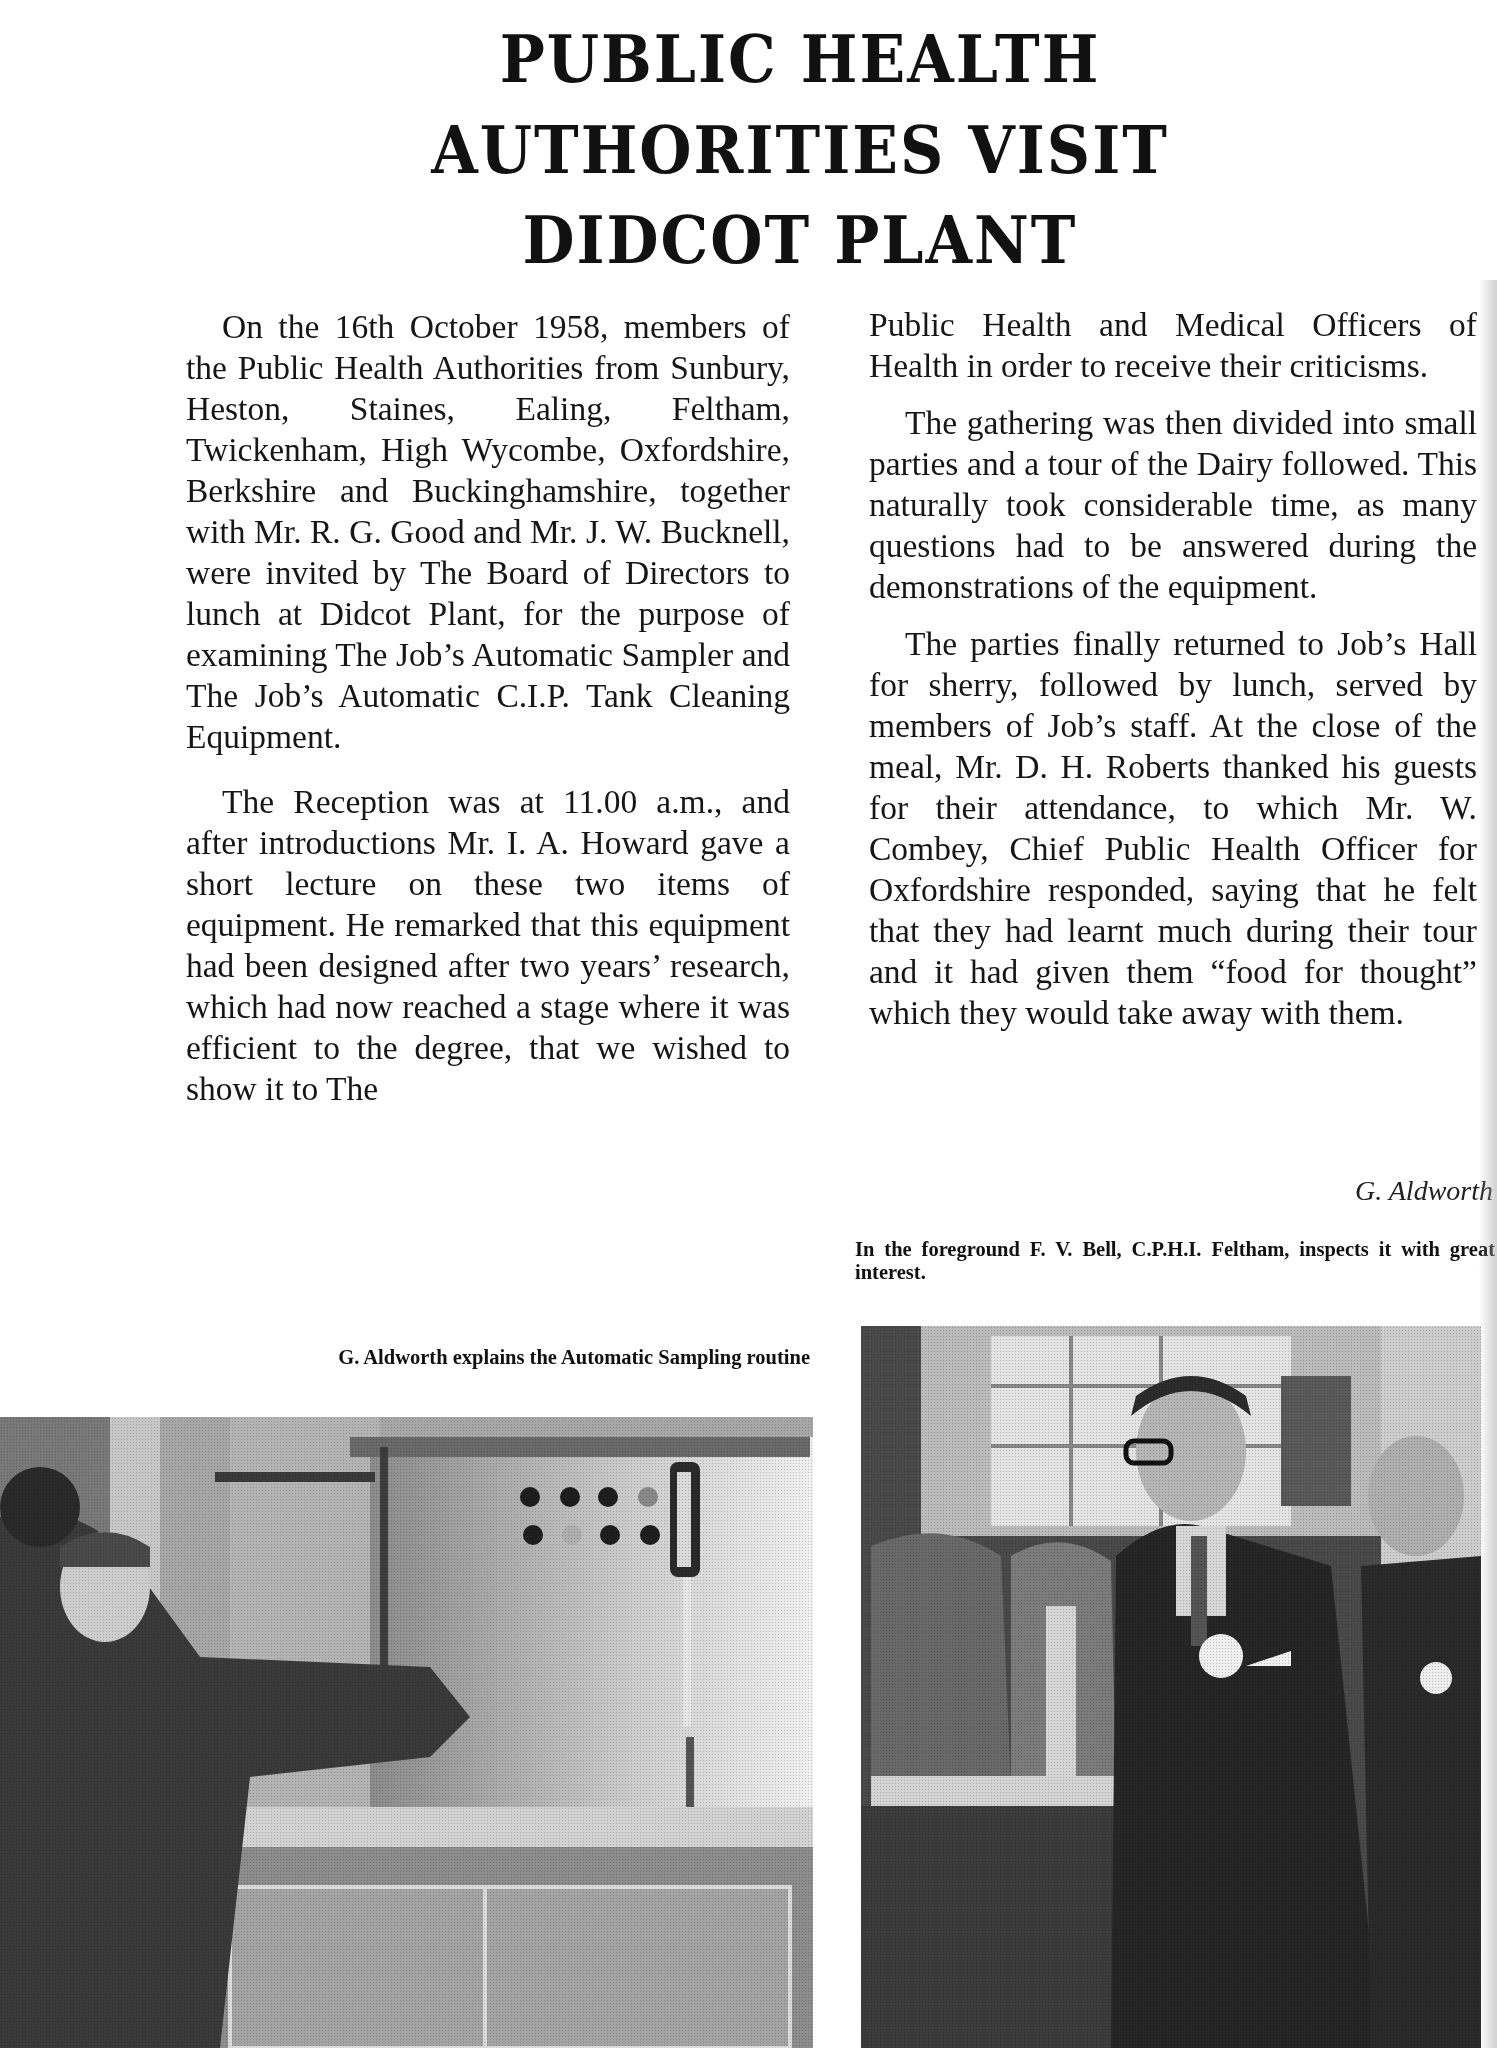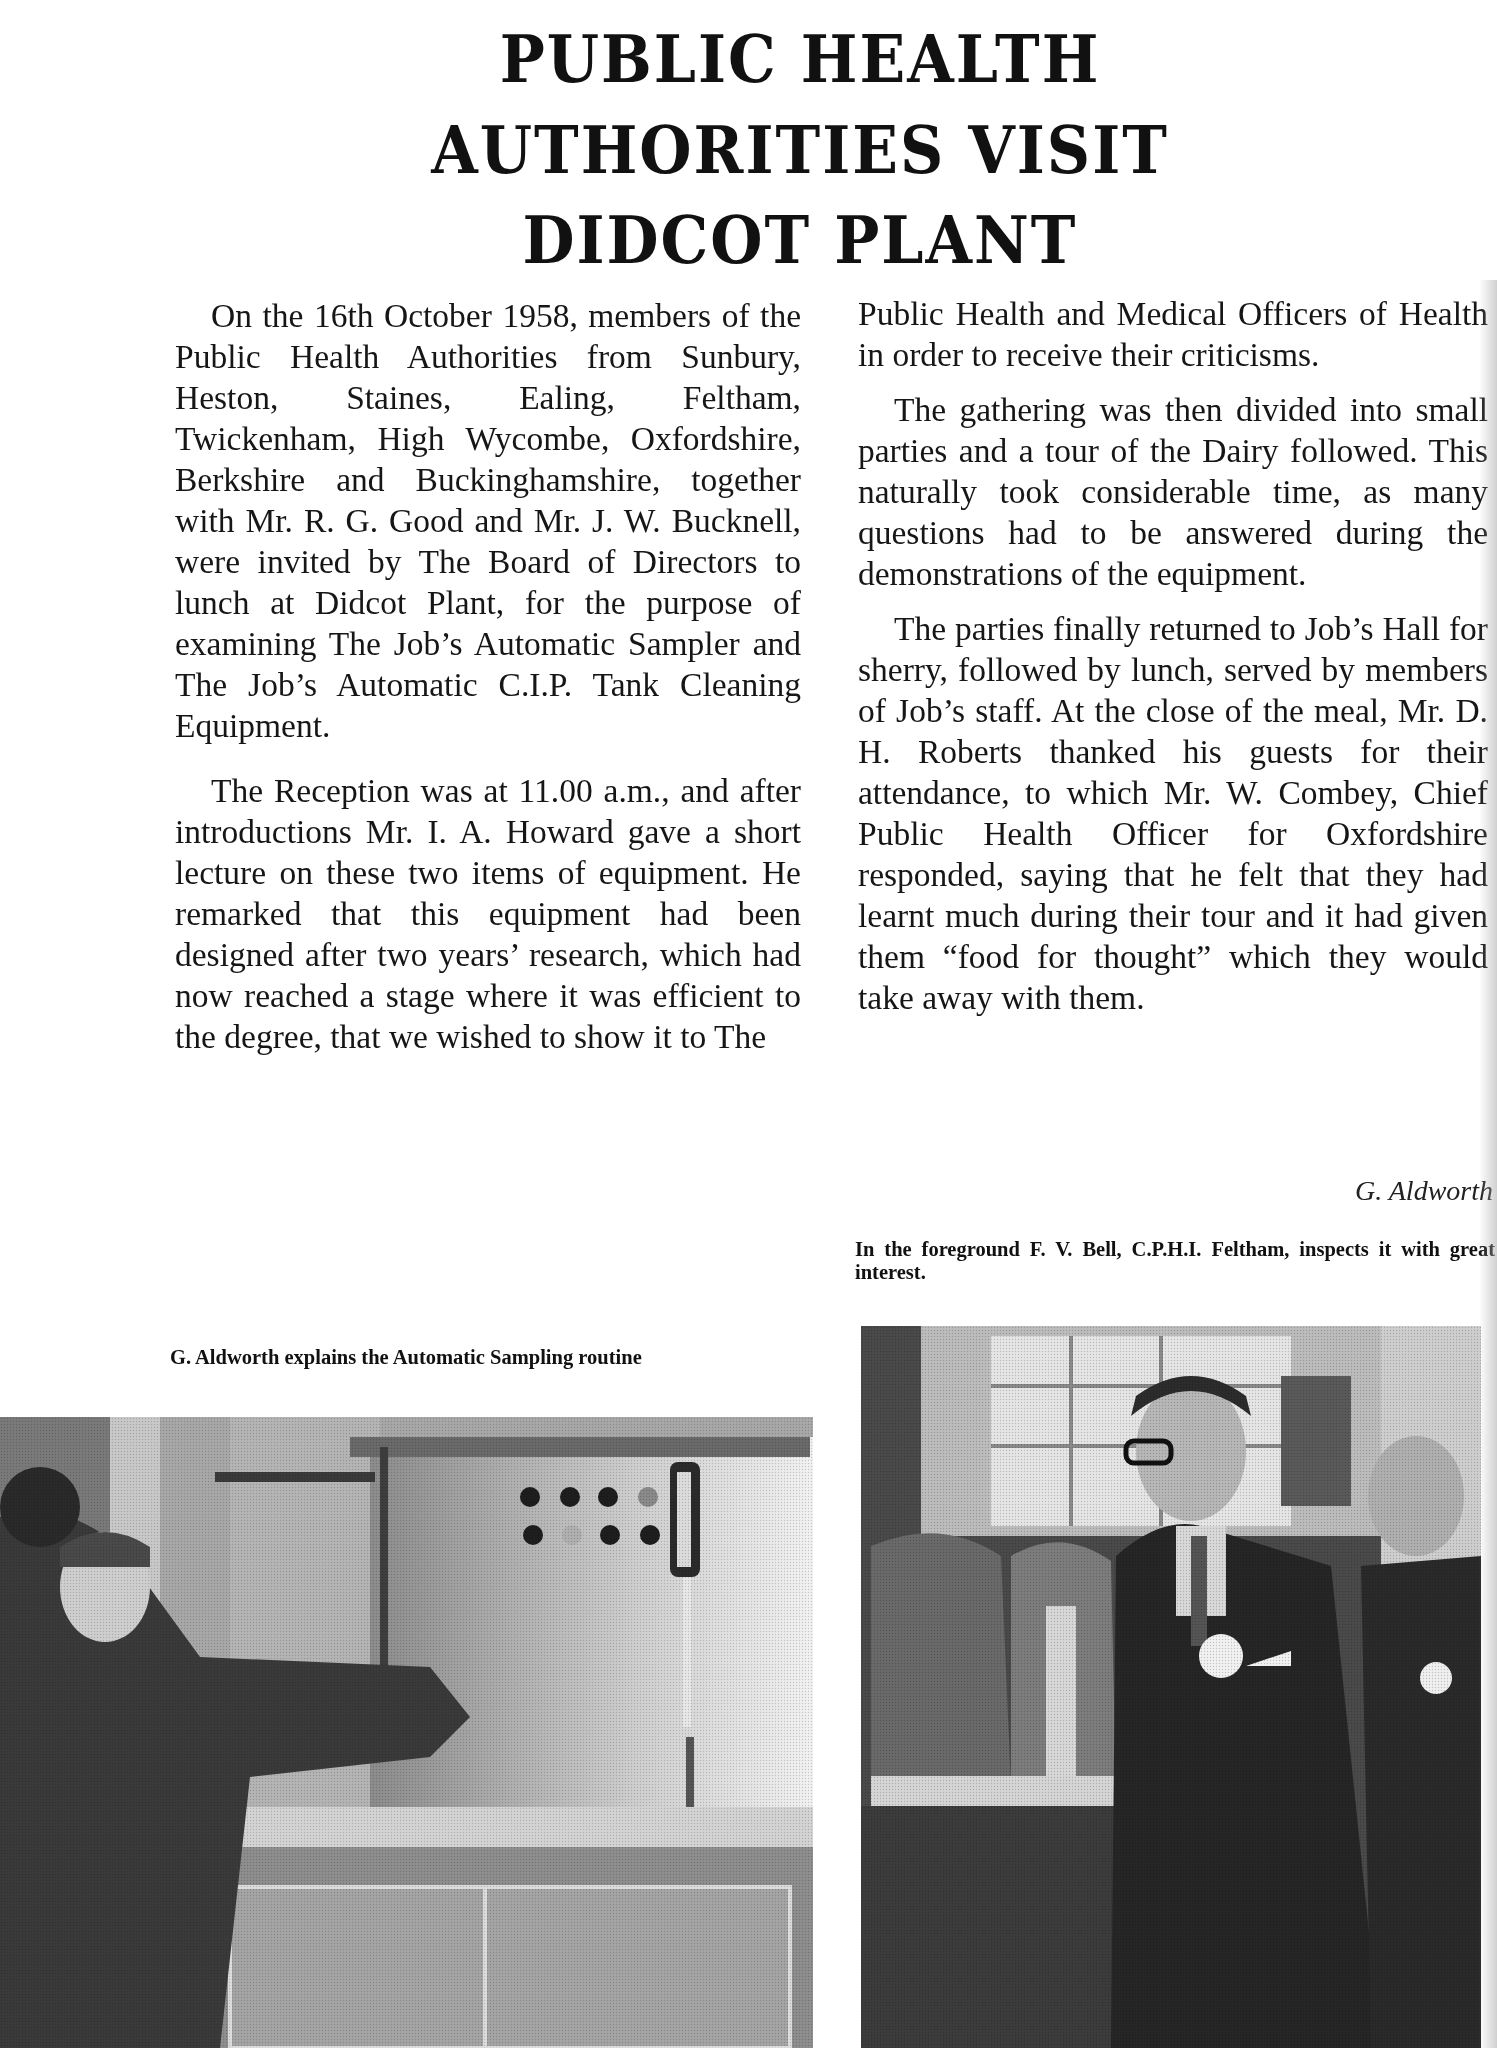--- a/index.html
+++ b/index.html
@@ -13,37 +13,37 @@
     font-family: "DejaVu Serif", "Liberation Serif", serif;
     font-weight: bold; font-size: 60px; line-height: 84px;
     letter-spacing: 2px; color: #111;
     transform: scaleY(1.08); transform-origin: top center;
   }
   .headline span { display: block; }
   .col {
     position: absolute; font-size: 33.5px; line-height: 41px;
     text-align: justify; hyphens: manual;
   }
-  .col p { margin: 5px; text-indent: 36px; }
+  .col p { margin: 16px; text-indent: 36px; }
   .col p.noindent { text-indent: 0; }
   .col-left { left: 170px; top: 290px; width: 636px; }
   .col-left p + p { margin-top: 24px; }
   .col-right { left: 853px; top: 288px; width: 640px; }
   .col-right p + p { margin-top: 14px; }
   .signature {
     position: absolute; right: 4px; top: 1175px;
     font-style: italic; font-size: 28px; color: #222;
   }
   .caption {
     position: absolute; font-weight: bold;
     font-family: "Liberation Serif", "DejaVu Serif", serif;
     font-size: 20.5px; line-height: 23px; color: #111;
   }
   .caption-right { left: 855px; top: 1238px; width: 640px; text-align: justify; }
-  .caption-left { left: 170px; top: 1346px; width: 640px; text-align: left; }
+  .caption-left { left: 170px; top: 1346px; width: 640px; text-align: right; }
   .photo { position: absolute; overflow: hidden; }
   .photo-left { left: 0px; top: 1417px; width: 813px; height: 631px; background: #9a9a9a; }
   .photo-right { left: 861px; top: 1326px; width: 620px; height: 722px; background: #3a3a3a; }
   .photo svg { display: block; width: 100%; height: 100%; }
   .edge-shadow {
     position: absolute; right: 0; top: 280px; width: 18px; height: 1768px;
     background: linear-gradient(to right, rgba(180,180,180,0), rgba(170,170,170,0.55));
   }
 </style>
 </head>

